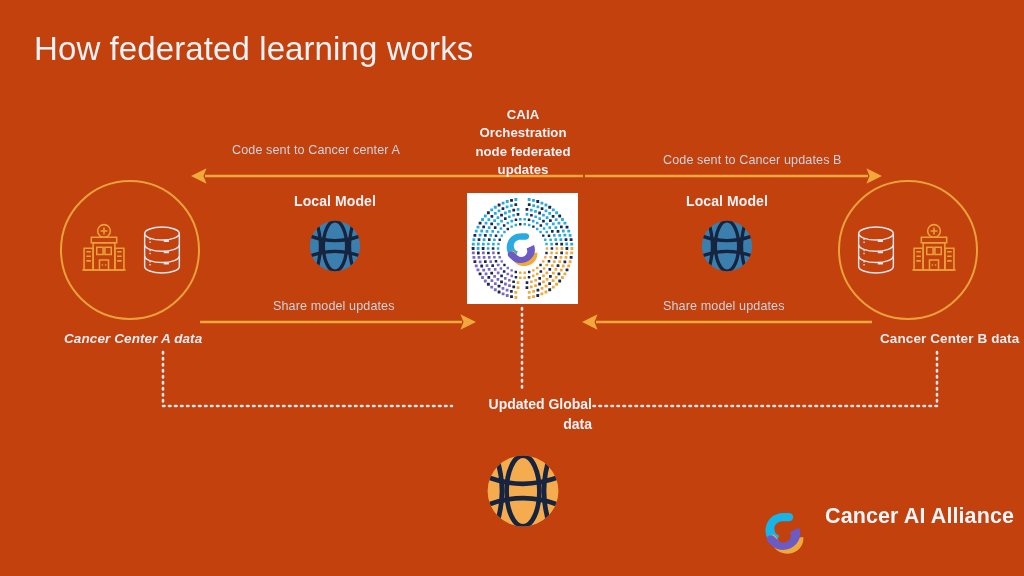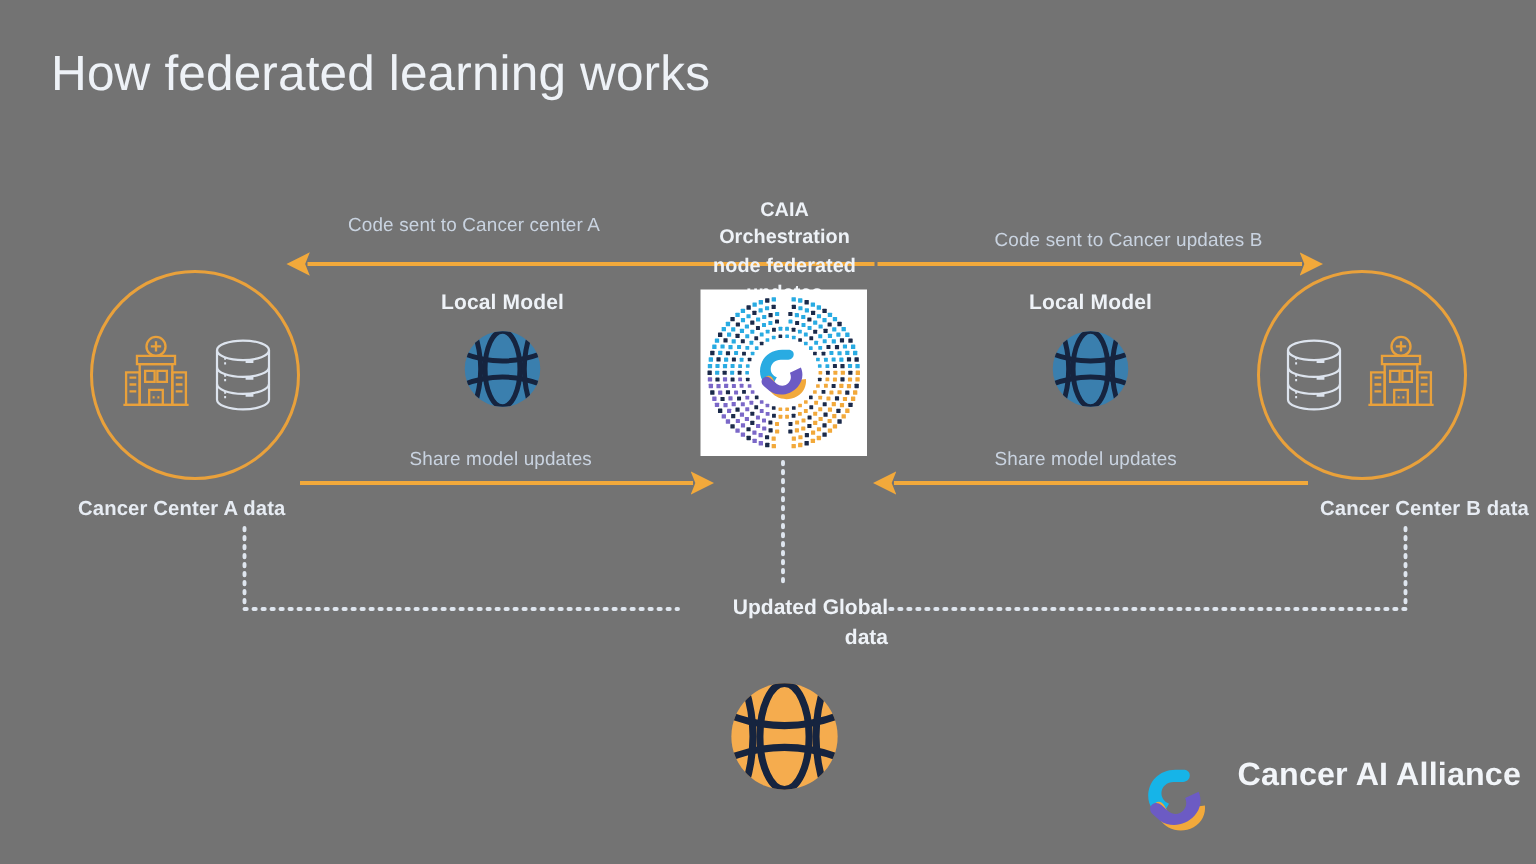--- a/index.html
+++ b/index.html
@@ -4,21 +4,21 @@
 <style>
   html, body {
     margin: 0;
     padding: 0;
     background: #16243f;
   }
   #stage {
     position: relative;
     width: 1024px;
     height: 576px;
-    background: #737373;
+    background: #c2410c;
     overflow: hidden;
     font-family: "Liberation Sans", sans-serif;
     -webkit-font-smoothing: antialiased;
   }
 
   
   #page-title {
     position: absolute;
     left: 34px;
     top: 30px;
@@ -55,21 +55,21 @@
   }
 
   .node-label {
     position: absolute;
     font-size: 13.5px;
     font-weight: 700;
     color: #e7ecf3;
     white-space: nowrap;
     letter-spacing: 0.1px;
   }
-  #node-a-label { left: 52px; top: 331px; }
+  #node-a-label { left: 64px; top: 331px; font-style: italic; }
   #node-b-label { left: 880px; top: 331px; }
 
   
   .local-model {
     position: absolute;
     width: 130px;
     text-align: center;
   }
   #local-model-a { left: 270px; top: 193px; }
   #local-model-b { left: 662px; top: 193px; }
@@ -86,21 +86,20 @@
     position: absolute;
     left: 455px;
     top: 106px;
     width: 136px;
     text-align: center;
     font-size: 13.2px;
     font-weight: 700;
     line-height: 1.40;
     color: #eef2f7;
     letter-spacing: 0.05px;
-    margin-top: 25px;
   }
   #caia-node-box {
     position: absolute;
     left: 467px;
     top: 193px;
     width: 111px;
     height: 111px;
     background: #ffffff;
   }
 

